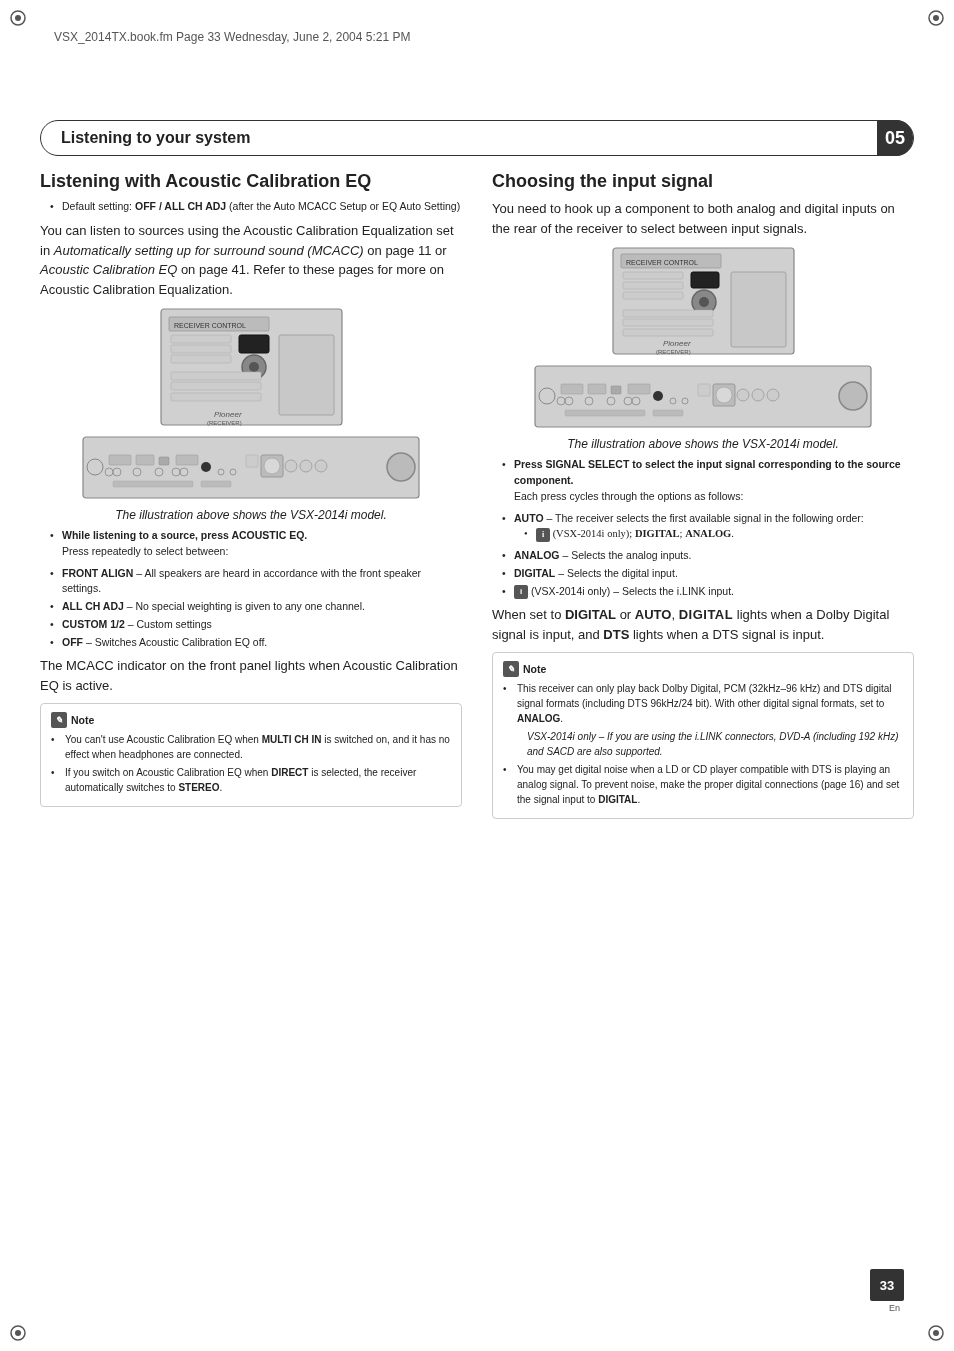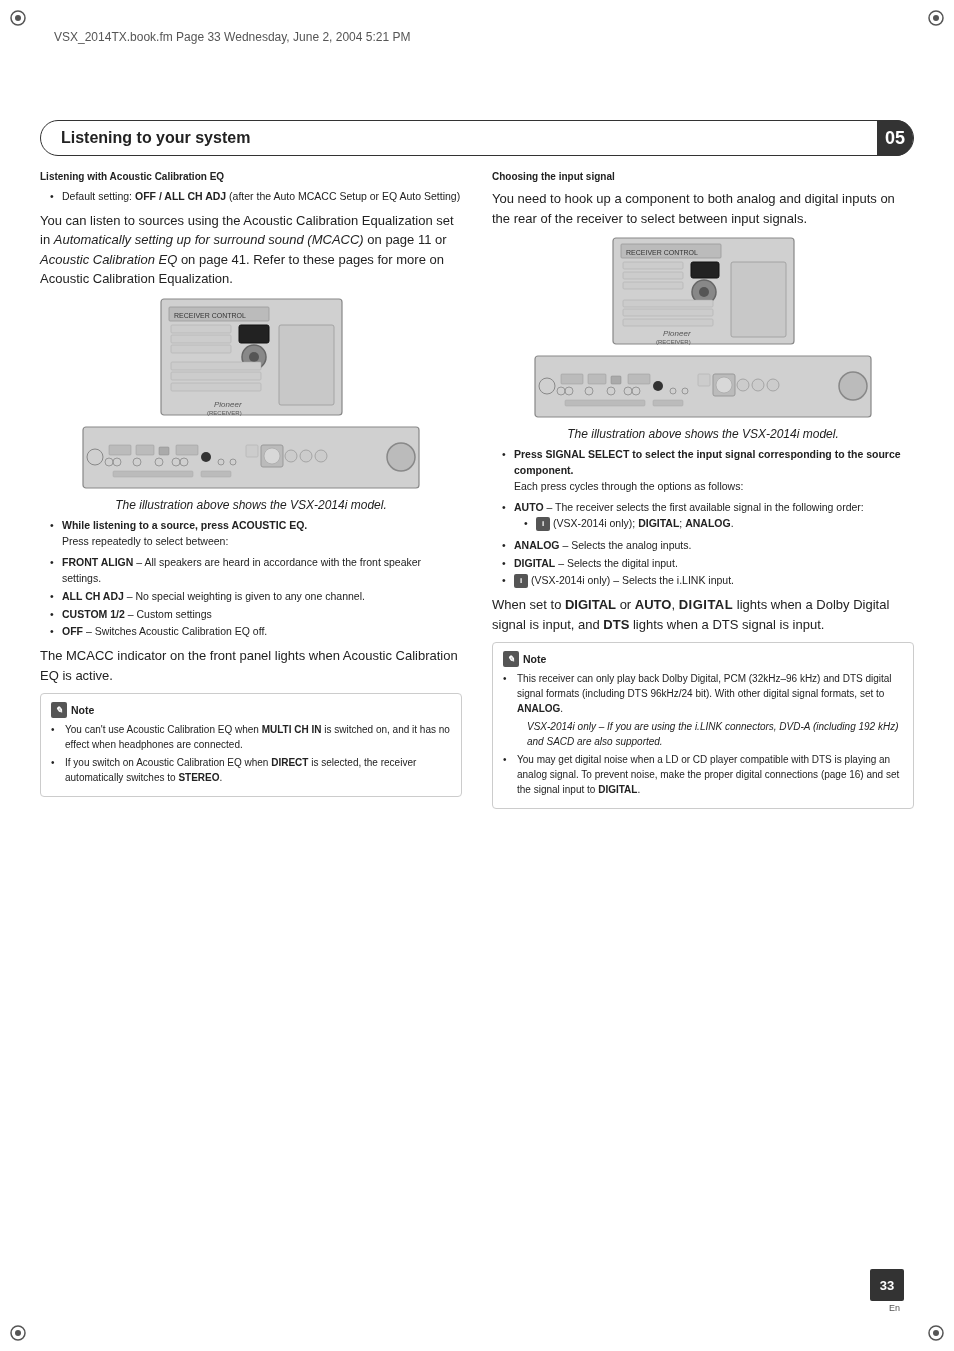--- a/index.html
+++ b/index.html
@@ -81,21 +81,21 @@
       flex: 1;
       min-width: 0;
     }
     .right-col {
       flex: 1;
       min-width: 0;
     }
 
     
     .section-title {
-      font-size: 10px;
+      font-size: 18px;
       font-weight: bold;
       margin-bottom: 6px;
       line-height: 1.3;
     }
 
     
     p {
       font-size: 13px;
       line-height: 1.5;
       margin-bottom: 6px;
@@ -219,20 +219,21 @@
       color: #555;
     }
 
     
     b { font-weight: bold; }
     i { font-style: italic; }
 
     
     .sub-bullet {
       padding-left: 20px;
+      font-family: Liberation Serif, serif;
     }
     .sub-bullet li::before {
       content: "–";
     }
   </style>
 </head>
 <body>
 
 <div class="corner corner-tl">
   <svg viewBox="0 0 50 50">

